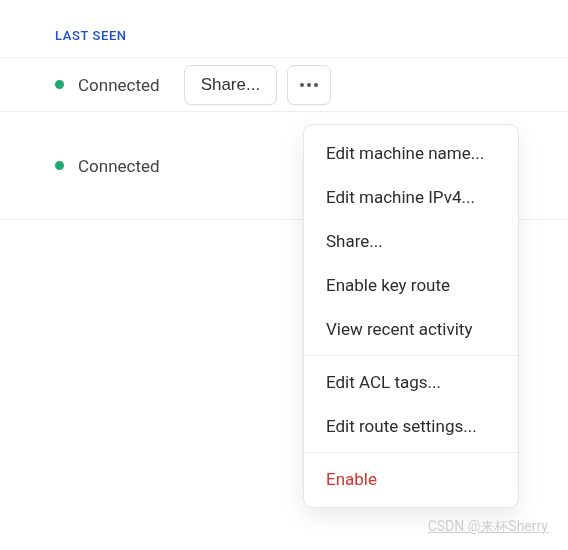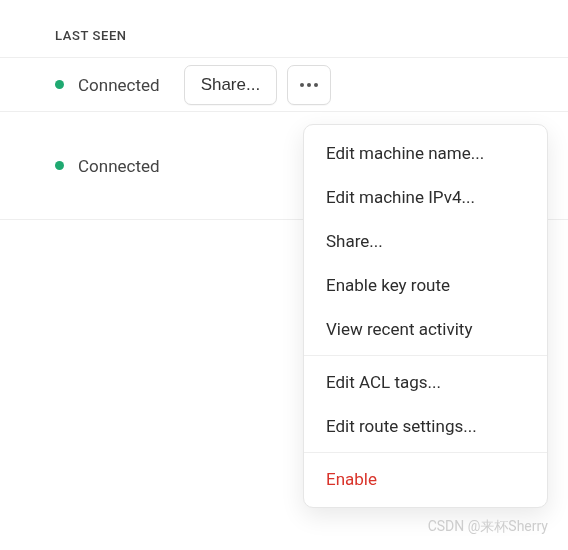--- a/index.html
+++ b/index.html
@@ -9,21 +9,21 @@
     color: #222;
     width: 568px;
     height: 550px;
     position: relative;
     overflow: hidden;
   }
   .col-header {
     padding: 28px 0 14px 55px;
     font-size: 13px;
     letter-spacing: 0.6px;
-    color: #404040;
+    color: #1d4ed8;
     font-weight: 500;
   }
   .row {
     display: flex;
     align-items: center;
     height: 108px;
     border-top: 1px solid #eee;
     padding-left: 55px;
   }
   .row:first-of-type { height: 54px; }
@@ -63,21 +63,21 @@
     display: inline-flex;
     gap: 3px;
   }
   .more-dots span {
     width: 4px; height: 4px; border-radius: 50%; background: #555;
   }
   .menu {
     position: absolute;
     top: 124px;
     left: 303px;
-    width: 245px;
+    width: 216px;
     background: #fff;
     border: 1px solid #e6e6e6;
     border-radius: 10px;
     box-shadow: 0 8px 24px rgba(0,0,0,0.09);
     padding: 6px 0;
   }
   .menu-item {
     padding: 12px 22px;
     font-size: 17px;
     color: #2d2d2d;
@@ -90,20 +90,21 @@
     background: #eee;
     margin: 4px 0;
   }
   .watermark {
     position: absolute;
     right: 20px;
     bottom: 14px;
     font-size: 14px;
     color: #cdcdcd;
     pointer-events: none;
+    text-decoration: underline;
   }
 </style>
 </head>
 <body>
 
 <div class="col-header">LAST SEEN</div>
 
 <div class="row" style="height:54px;">
   <div class="dot"></div>
   <div class="status-text">Connected</div>

